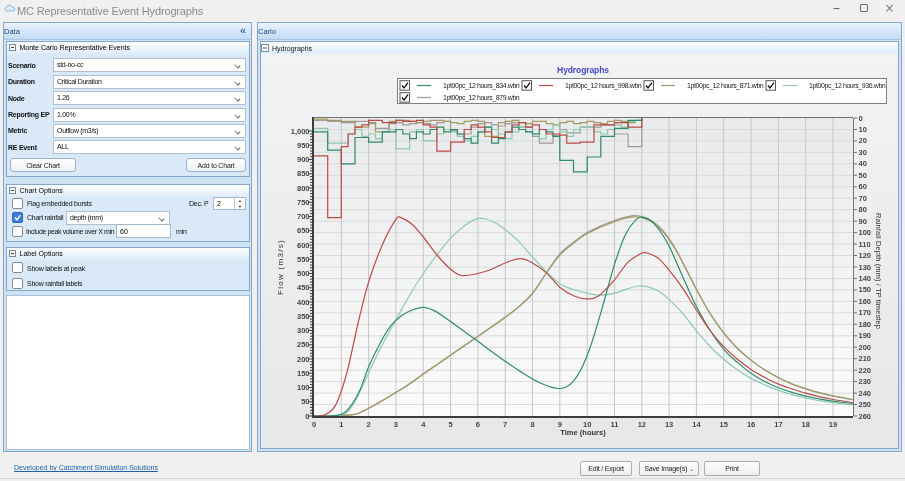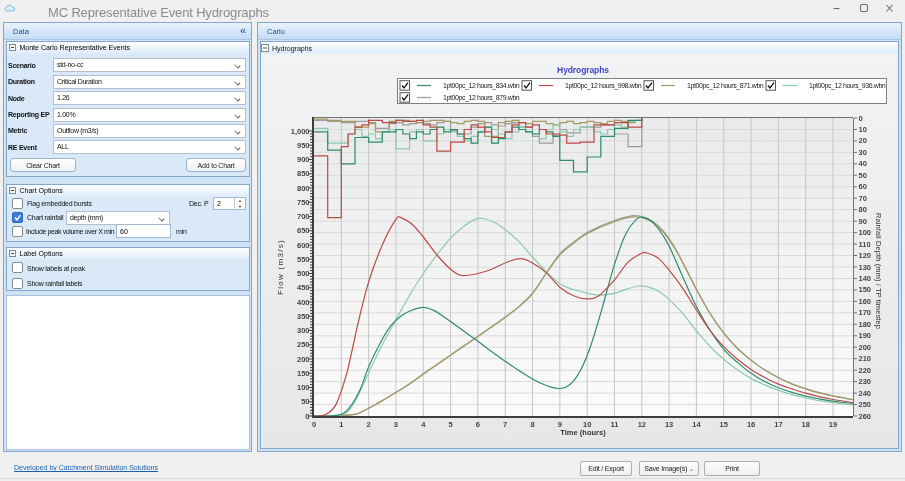--- a/index.html
+++ b/index.html
@@ -1,21 +1,21 @@
 <!DOCTYPE html>
 <html><head><meta charset="utf-8"><style>
 * { margin:0; padding:0; box-sizing:border-box; }
 html,body { width:905px; height:481px; }
 body { font-family:"Liberation Sans", sans-serif; font-size:7px; background:#f0f0f0; position:relative; overflow:hidden; }
 .abs { position:absolute; }
-.titletext { position:absolute; left:17px; top:5px; color:#8b8b8b; font-size:13px; letter-spacing:-0.15px;margin-left:31px; }
+.titletext { position:absolute; left:17px; top:5px; color:#8b8b8b; font-size:11px; letter-spacing:-0.15px; }
 .panel { position:absolute; border:1px solid #86a7cc; background:#cfe2f4; }
 .phead { position:absolute; left:0; top:0; right:0; height:17px;
   background:linear-gradient(#e8f2fc,#c3dcf3); border-bottom:1px solid #a9c6e4;
-  color:#1a4a8c; font-weight:normal; font-size:7.5px; line-height:17px; padding-left:9px; }
+  color:#1a4a8c; font-weight:normal; font-size:7.5px; line-height:17px; }
 .gbox { position:absolute; border:1px solid #86a7cc; background:#d9e9f8; }
 .ghead { position:absolute; left:0; top:0; right:0; height:12px; background:linear-gradient(#fefefe,#ddebfa);
   font-size:7px; color:#000; line-height:12px; padding-left:13px; }
 .gico { position:absolute; left:2px; top:2px; width:7px; height:7px; background:#fff; border:1px solid #7a8a9a; z-index:2; }
 .gico:after { content:""; position:absolute; left:1px; top:2px; width:3px; height:1px; background:#444; }
 .flabel { position:absolute; font-weight:bold; color:#111; font-size:7px; letter-spacing:-0.25px; }
 .combo { position:absolute; height:14px; background:#fff; border:1px solid #b3bfcc; font-size:7px; letter-spacing:-0.3px; color:#111;
   line-height:12px; padding-left:3px; }
 .combo .arr { position:absolute; right:5px; top:4px; width:5px; height:5px; border-right:1px solid #555; border-bottom:1px solid #555; transform:rotate(45deg) scale(1,0.75); }
 .btn { position:absolute; background:linear-gradient(#ffffff,#eef2f6); border:1px solid #9db0c5; border-radius:3px;

